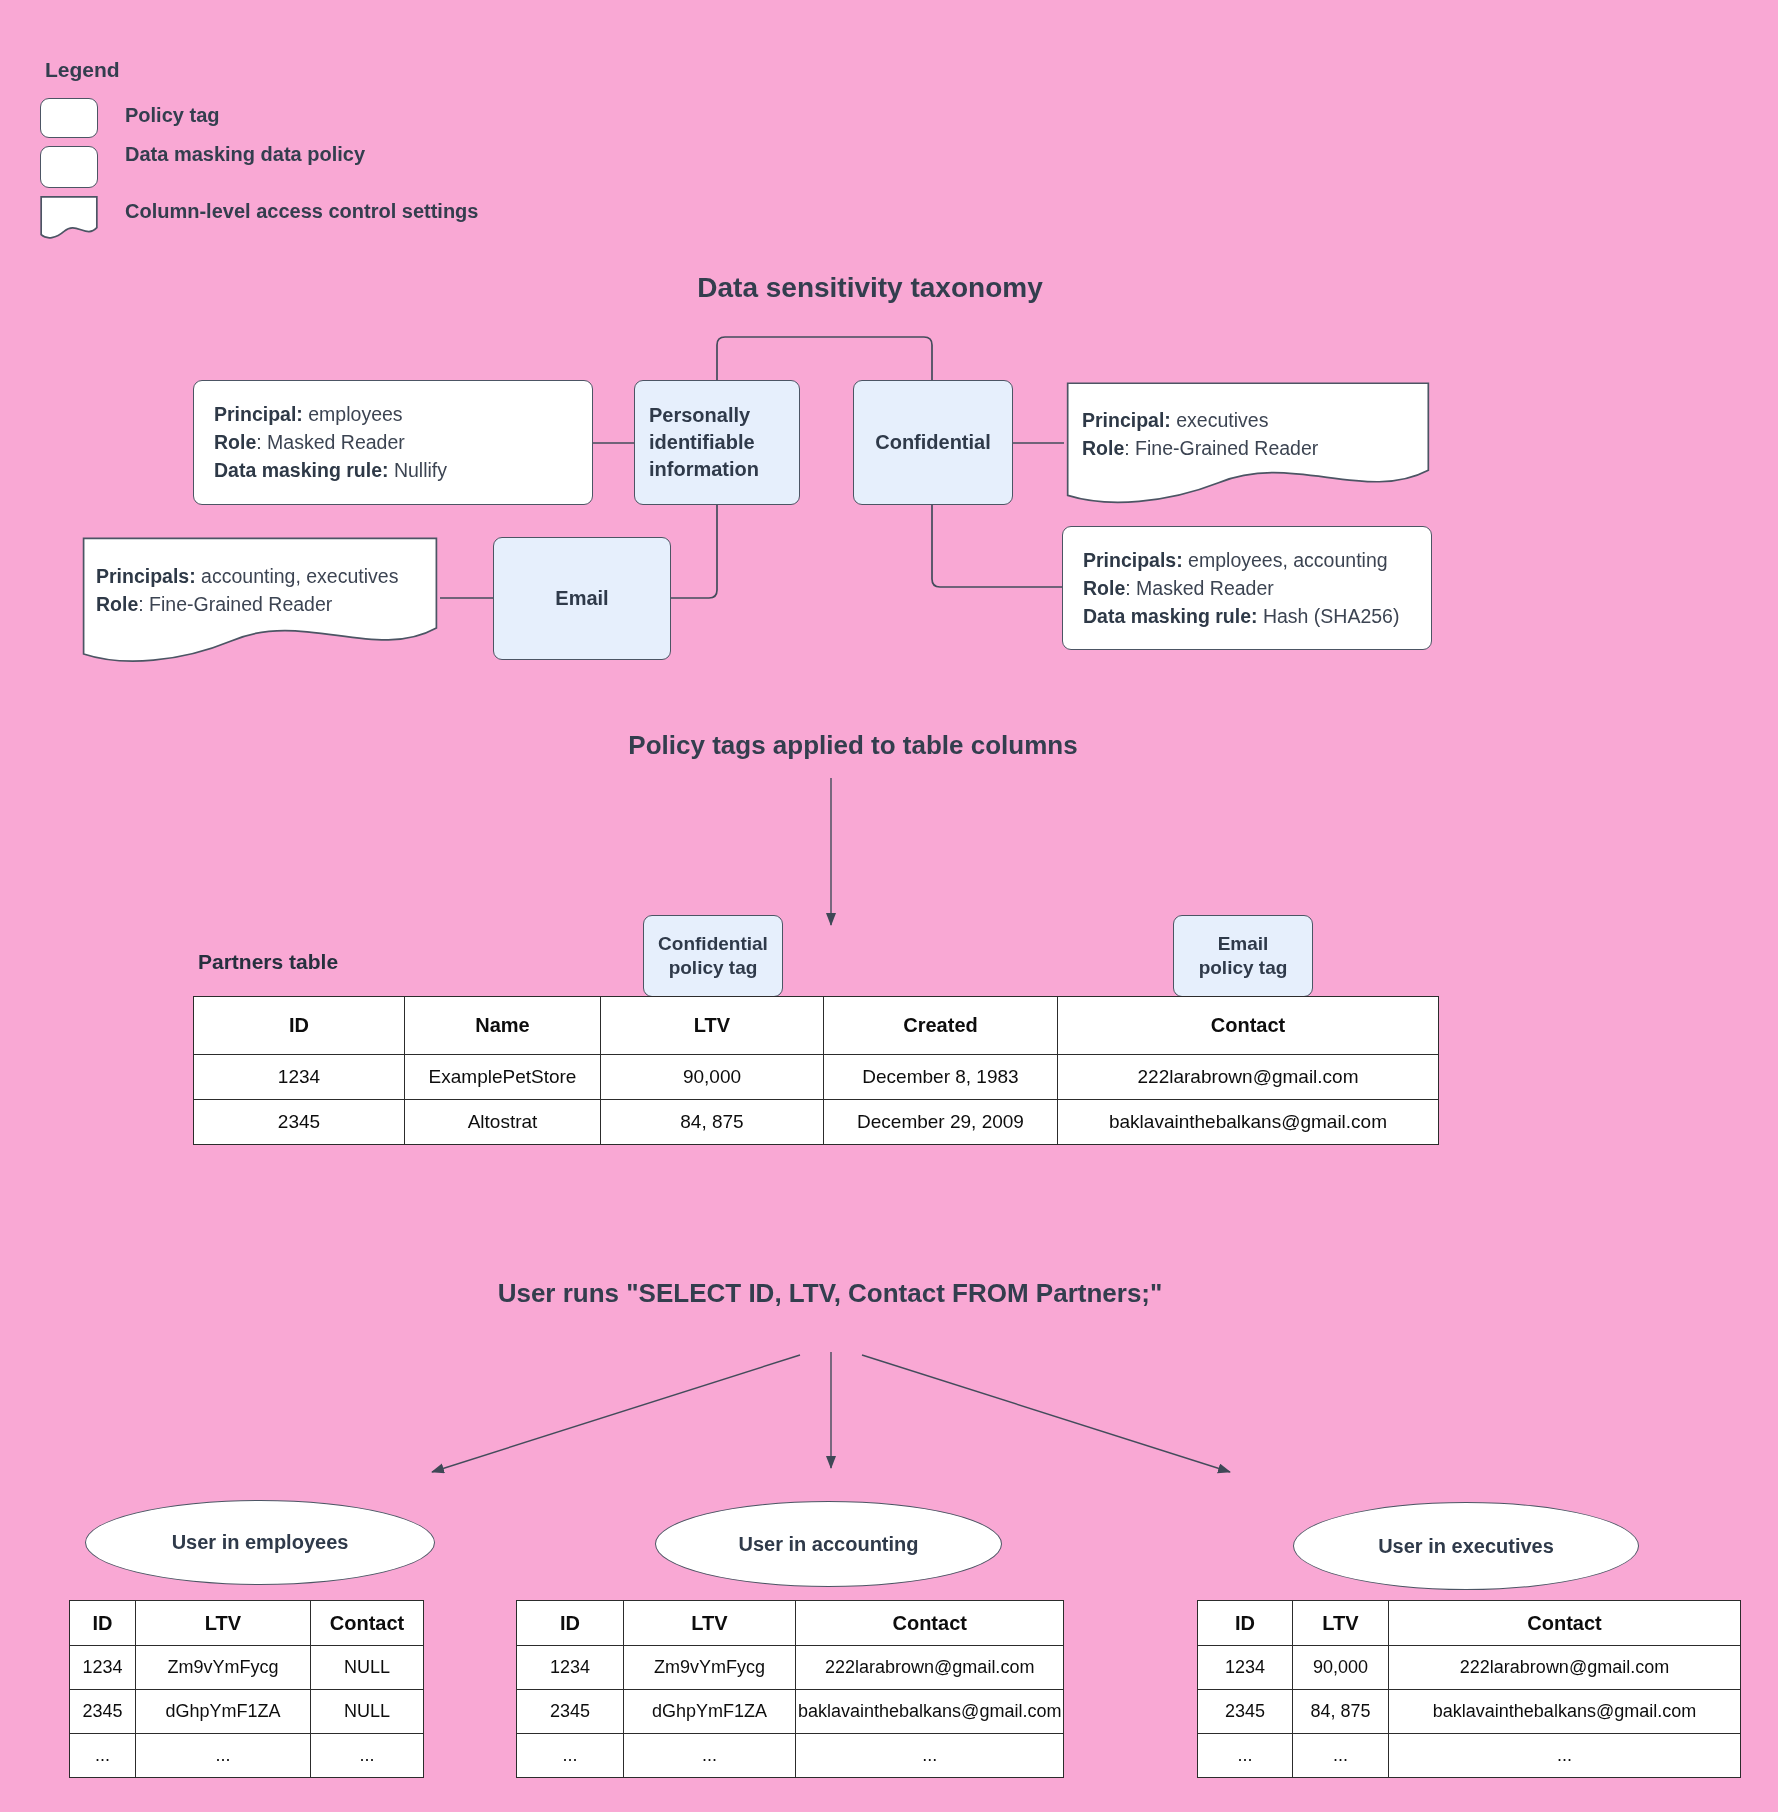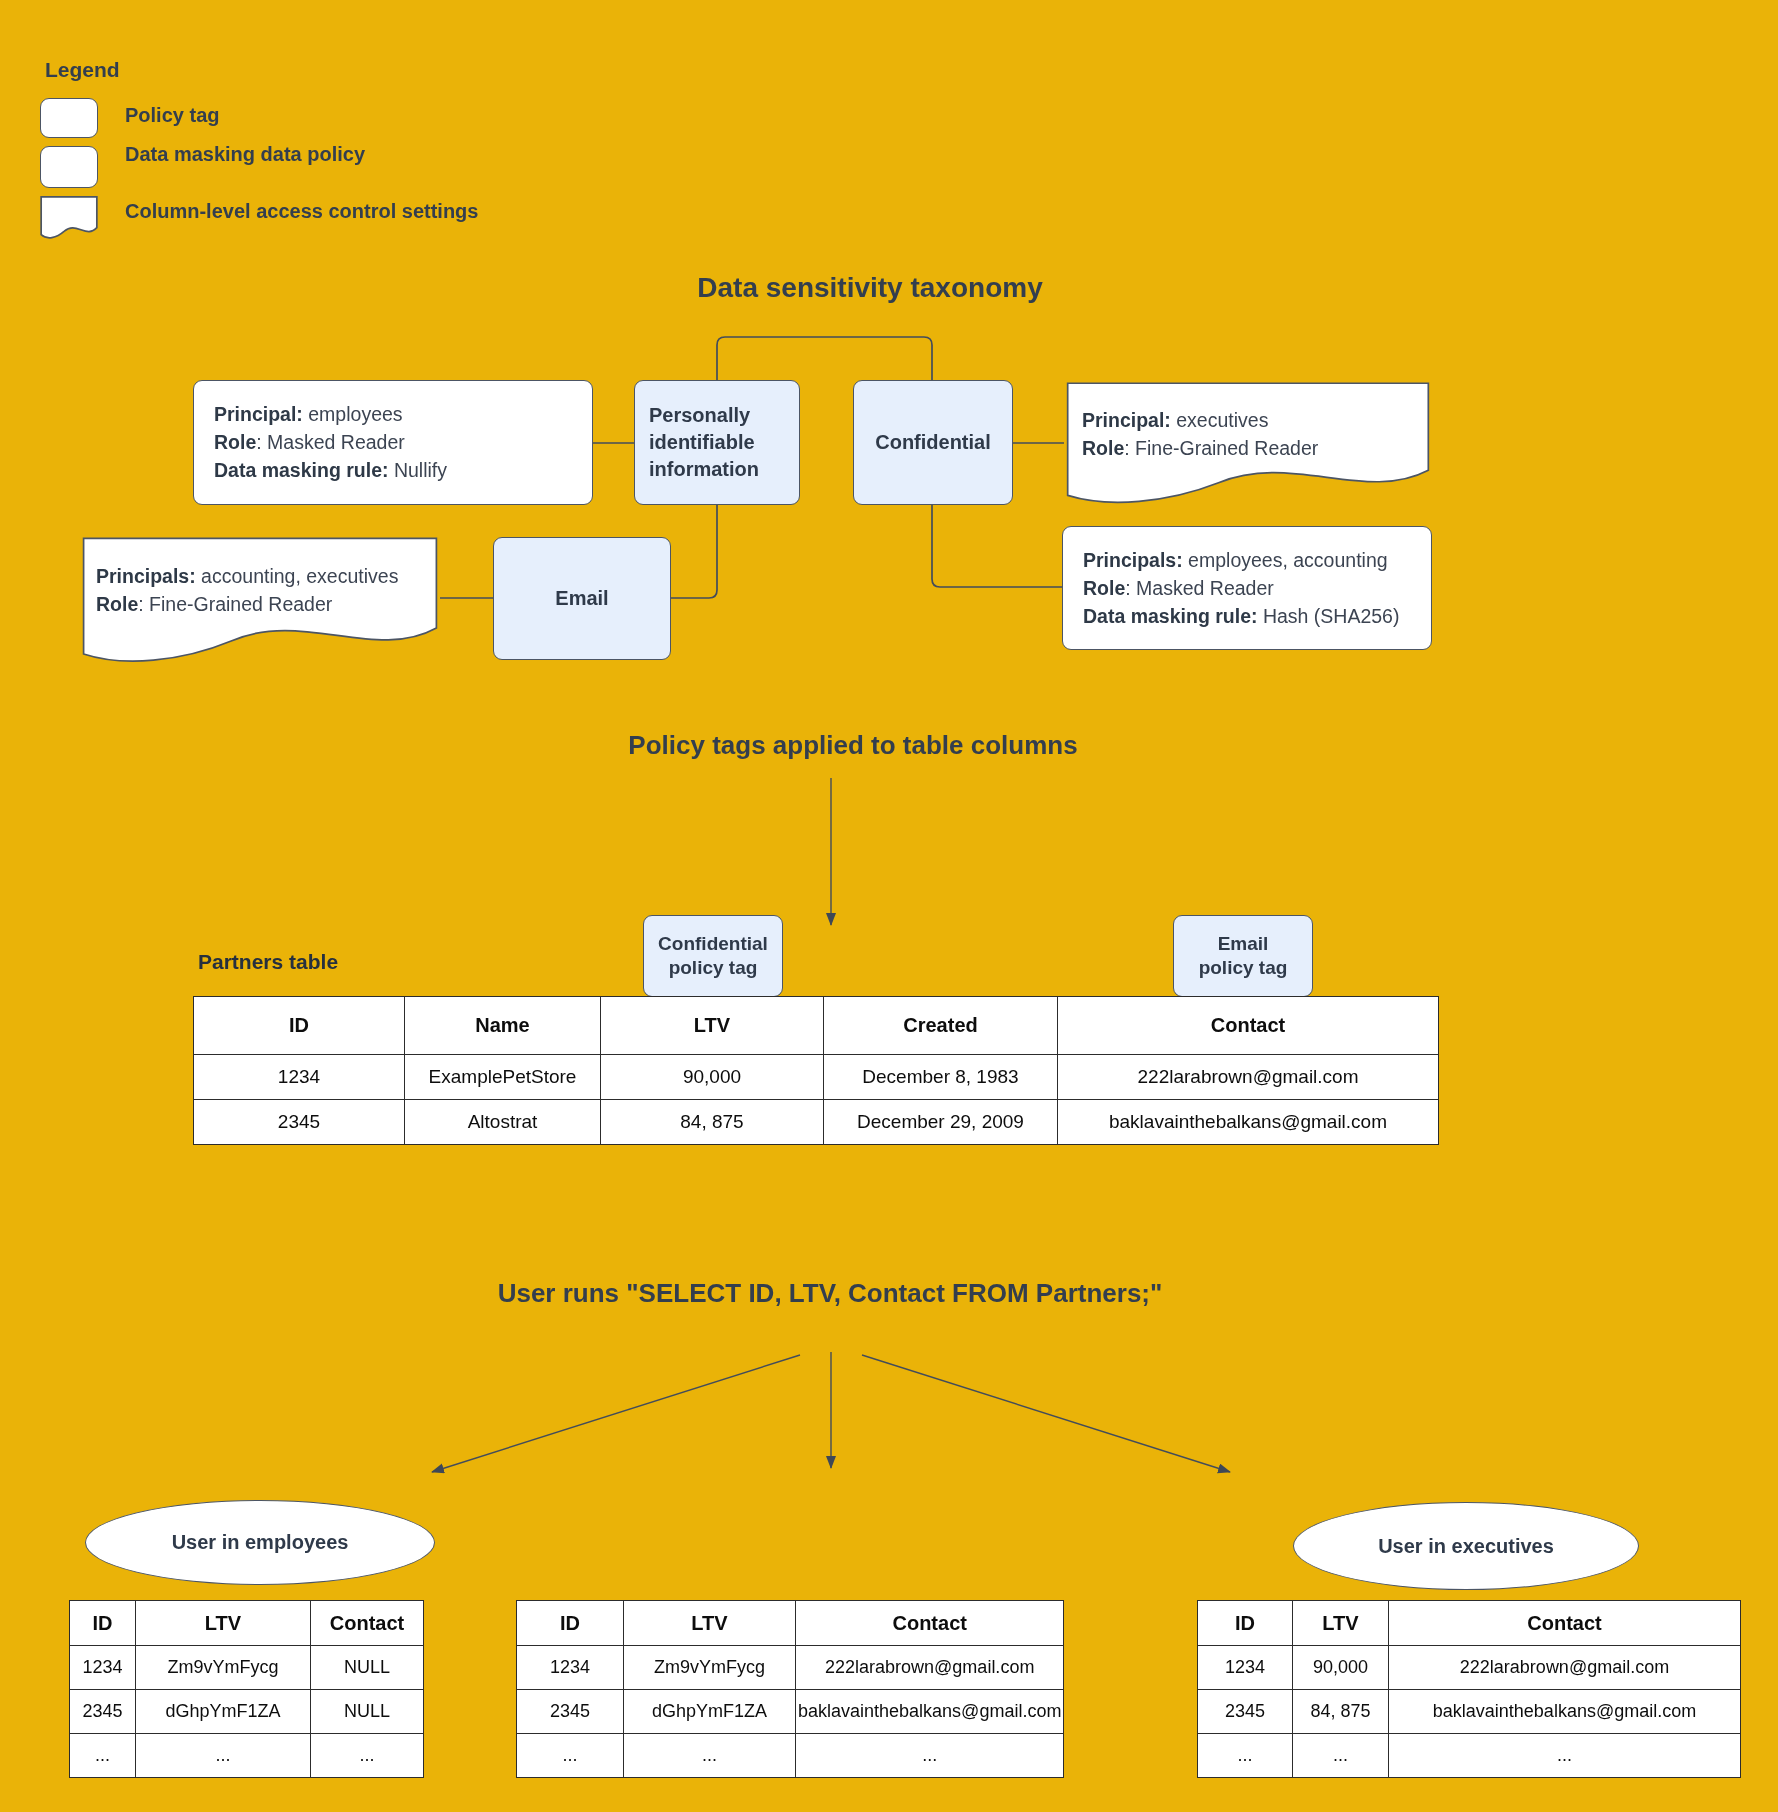--- a/index.html
+++ b/index.html
@@ -4,21 +4,21 @@
 <style>
   :root{
     --ink:#333e4e;
     --text:#3c4452;
     --line:#4c5564;
     --blue:#e6effc;
     --tline:#2c2c2c;
   }
   html,body{margin:0;padding:0;background:#ffffff;}
   body{font-family:"Liberation Sans", sans-serif;}
-  #canvas{position:relative;width:1778px;height:1812px;background:#eab308;overflow:hidden;}
+  #canvas{position:relative;width:1778px;height:1812px;background:#f9a8d4;overflow:hidden;}
   .abs{position:absolute;box-sizing:border-box;}
   .box{position:absolute;box-sizing:border-box;border:1.7px solid var(--line);border-radius:9px;background:#fff;}
   .blue{background:var(--blue);}
   .node{display:flex;align-items:center;justify-content:center;font-weight:bold;font-size:20px;color:#2f3a4a;}
   .node.left{justify-content:flex-end;padding-left:14px;text-align:left;line-height:27px;}
   .policy{font-size:19.5px;line-height:28px;color:var(--text);}
   .policy b{color:#2e3947;}
   .pline{white-space:nowrap;}
   .doc{position:absolute;box-sizing:border-box;}
   .doc svg{position:absolute;left:0;top:0;width:100%;height:100%;}
@@ -179,20 +179,23 @@
           </tr>
         </tbody>
     </table>
   </div>
 
   <div class="ptitle" style="left:830px;top:1278px;font-size:26px;">User runs "SELECT ID, LTV, Contact FROM Partners;"</div>
 
   <div class="ellipse z2" style="left:85px;top:1500px;width:350px;height:85px;">
     <span>User in employees</span>
   </div>
+  <div class="ellipse z2" style="left:655px;top:1501px;width:347px;height:86px;">
+    <span>User in accounting</span>
+  </div>
   <div class="ellipse z2" style="left:1293px;top:1502px;width:346px;height:88px;">
     <span>User in executives</span>
   </div>
 
   <div class="abs z2" style="left:69px;top:1600px;">
     <table class="grid result-table">
       <colgroup>
           <col style="width:66px">
           <col style="width:175px">
           <col style="width:113px">

